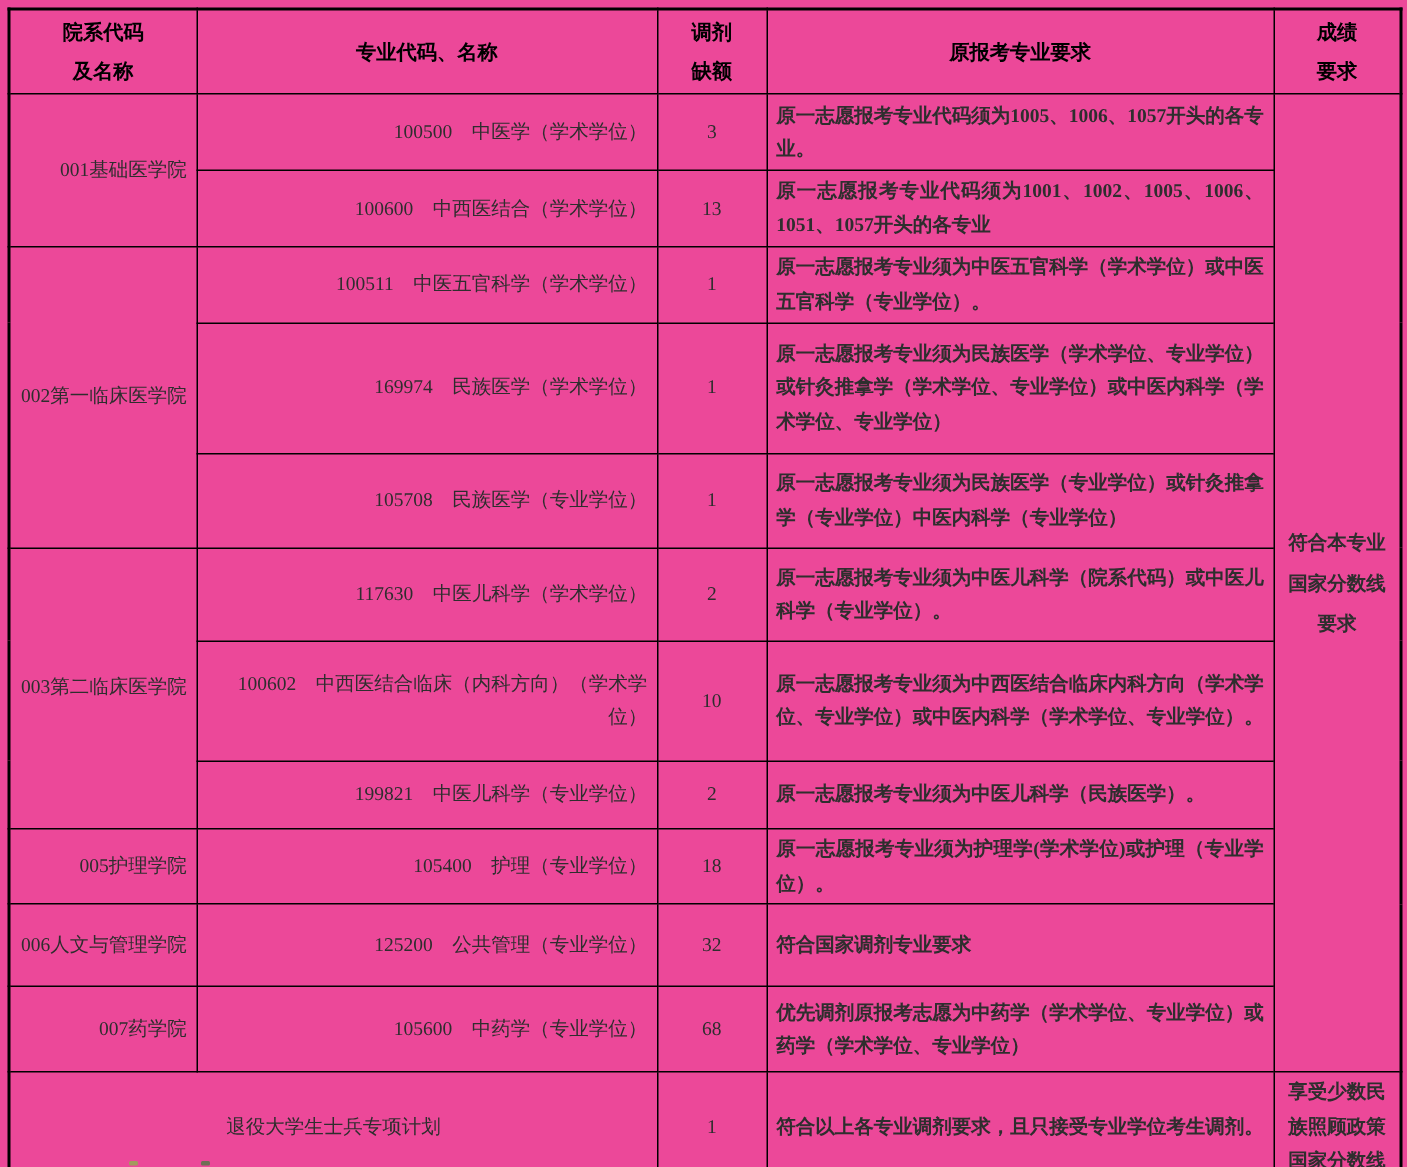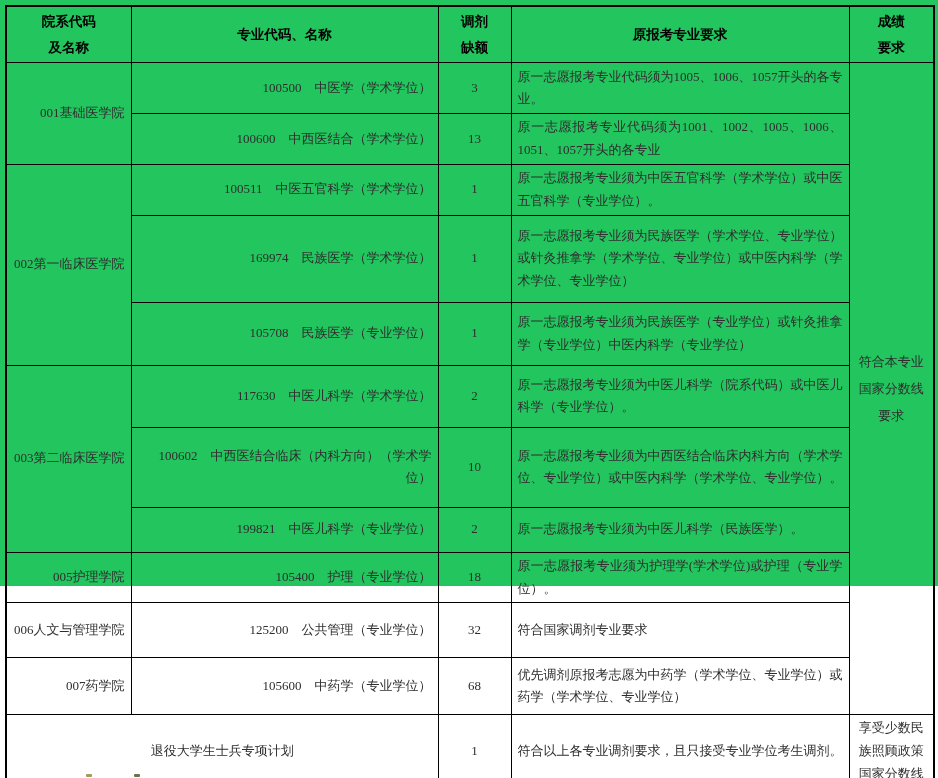--- a/index.html
+++ b/index.html
@@ -7,22 +7,22 @@
     padding: 0;
     background: #ffffff;
     width: 938px;
     height: 778px;
     overflow: hidden;
     font-family: "Liberation Serif", "DejaVu Serif", serif;
   }
   .page {
     position: relative;
     width: 938px;
-    height: 586px;
-    background: #22c55e;
+    height: 778px;
+    background: #ec4899;
   }
   table.adj {
     position: absolute;
     left: 5px;
     top: 5px;
     width: 928px;
     border-collapse: collapse;
     table-layout: fixed;
     border: 2px solid #000;
   }
@@ -53,22 +53,23 @@
     padding-right: 4px;
     line-height: 1.8;
   }
   td.major { text-align: right; padding-left: 12px; padding-right: 8px; }
   td.major .mname { margin-left: 13px; }
   td.quota { text-align: center; }
   td.req {
     text-align: justify;
     text-align-last: left;
     padding: 4px 7px;
-  }
-  td.score { text-align: center; padding: 2px 4px; }
+    font-weight: bold;
+  }
+  td.score { text-align: center; padding: 2px 4px; font-weight: bold; }
   .score-wrap {
     width: 5em;
     margin: 0 auto;
     word-break: break-all;
     line-height: 2.1;
     text-align: center;
   }
   .score-wrap.tight { line-height: 1.75; }
   td.special-label {
     text-align: center;

